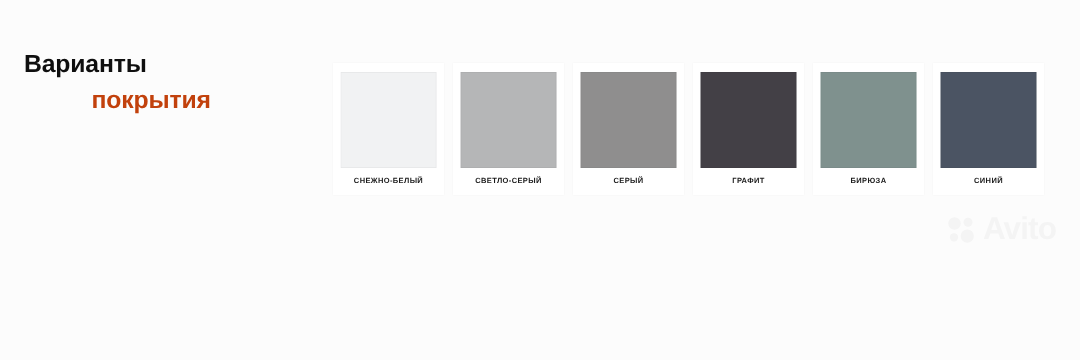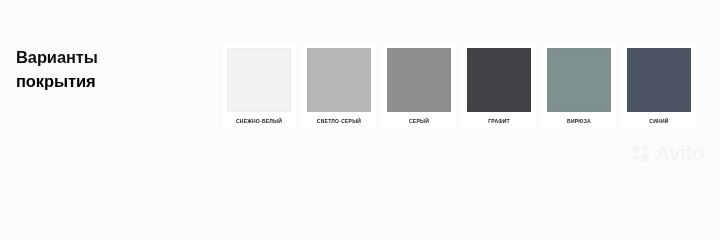--- a/index.html
+++ b/index.html
@@ -18,21 +18,21 @@
   #page {
     position: absolute;
     inset: 0;
     background: #fcfcfc;
   }
 
   
   #title-block {
     position: absolute;
     left: 16px;
-    top: 45px;
+    top: 31px;
     width: 180px;
   }
   .title-line {
     display: block;
     font-size: 16.5px;
     font-weight: bold;
     color: #0f0f0f;
     line-height: 24px;
     letter-spacing: -0.1px;
     white-space: nowrap;
@@ -101,21 +101,21 @@
     line-height: 20px;
   }
 </style>
 </head>
 <body>
 
 <div id="page" style="background: rgb(252, 252, 252);">
 
   <div id="title-block">
     <span class="title-line" style="color: rgb(15, 15, 15);">Варианты</span>
-    <span class="title-line" style="color: #000000;">покрытия</span>
+    <span class="title-line" style="color: #c2410c; margin-left: 45px;">покрытия</span>
   </div>
 
   <div id="swatch-row">
 
     <div class="swatch-card">
       <span class="swatch-chip" style="background: rgb(241, 242, 243);"></span>
       <span class="swatch-label">СНЕЖНО-БЕЛЫЙ</span>
     </div>
 
     <div class="swatch-card">

